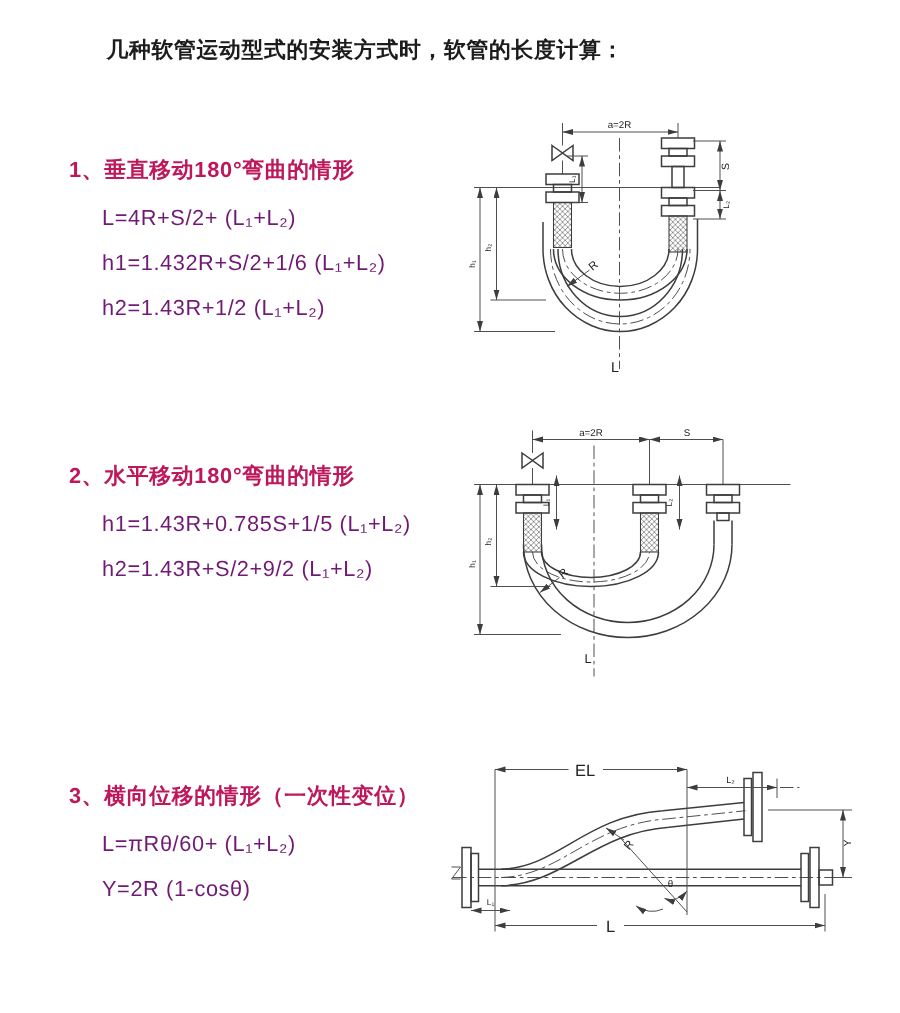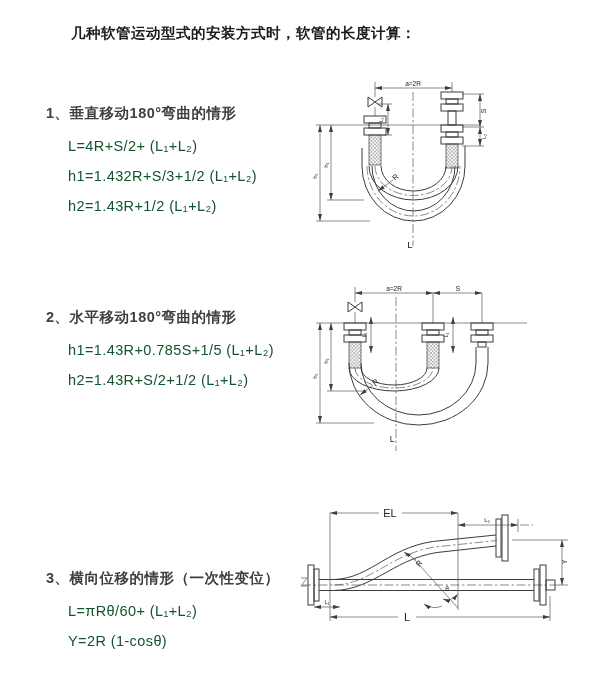--- a/index.html
+++ b/index.html
@@ -7,55 +7,55 @@
     width:600px;height:675px;position:relative;background:#ffffff;
     font-family:"Liberation Sans","DejaVu Sans",sans-serif;color:#222;
     overflow:hidden;
   }
   .page-title{
     position:absolute;left:31px;top:24px;font-size:14.5px;font-weight:700;
     letter-spacing:0.5px;color:#1c1c1c;white-space:nowrap;margin-left:40px;
   }
   .section{position:absolute;left:46px;}
   .section .heading{
-    font-size:14.5px;font-weight:700;color:#404040;letter-spacing:0.5px;
+    font-size:14.5px;font-weight:700;color:#be185d;letter-spacing:0.5px;
     margin-bottom:8px;white-space:nowrap;
   }
   .section .formula{
-    font-size:14.5px;font-weight:400;color:#14532d;padding-left:22px;
+    font-size:14.5px;font-weight:400;color:#701a75;padding-left:22px;
     height:30px;line-height:30px;letter-spacing:0.4px;white-space:nowrap;
   }
-  #sec1{top:104px;} #sec2{top:308px;} #sec3{top:521px;margin-top:48px;}
+  #sec1{top:104px;} #sec2{top:308px;} #sec3{top:521px;}
   .diagram{position:absolute;}
   #dia1{left:312px;top:78px;}
   #dia2{left:312px;top:283px;}
   #dia3{left:300px;top:498px;}
   svg text{fill:#222;font-family:"Liberation Sans","DejaVu Sans",sans-serif;}
   .obj{stroke:#3d3d3d;stroke-width:1;fill:none;}
   .thin{stroke:#4a4a4a;stroke-width:0.65;fill:none;}
   .dim{stroke:#4a4a4a;stroke-width:0.65;fill:none;}
   .cl{stroke:#4a4a4a;stroke-width:0.65;fill:none;stroke-dasharray:9 2.5 2.5 2.5;}
   .braid{stroke:#3d3d3d;stroke-width:0.7;}
 </style>
 </head>
 <body>
 
 <div class="page-title">几种软管运动型式的安装方式时，软管的长度计算：</div>
 
 <div class="section" id="sec1">
   <div class="heading">1、垂直移动180°弯曲的情形</div>
   <div class="formula">L=4R+S/2+ (L₁+L₂)</div>
-  <div class="formula">h1=1.432R+S/3+1/2 (L₁+L₂)</div>
+  <div class="formula">h1=1.432R+S/2+1/6 (L₁+L₂)</div>
   <div class="formula">h2=1.43R+1/2 (L₁+L₂)</div>
 </div>
 
 <div class="section" id="sec2">
   <div class="heading">2、水平移动180°弯曲的情形</div>
   <div class="formula">h1=1.43R+0.785S+1/5 (L₁+L₂)</div>
-  <div class="formula">h2=1.43R+S/2+1/2 (L₁+L₂)</div>
+  <div class="formula">h2=1.43R+S/2+9/2 (L₁+L₂)</div>
 </div>
 
 <div class="section" id="sec3">
   <div class="heading">3、横向位移的情形（一次性变位）</div>
   <div class="formula">L=πRθ/60+ (L₁+L₂)</div>
   <div class="formula">Y=2R (1-cosθ)</div>
 </div>
 
 <svg id="dia1" class="diagram" width="270" height="175" viewBox="0 0 270 175">
   <defs>

